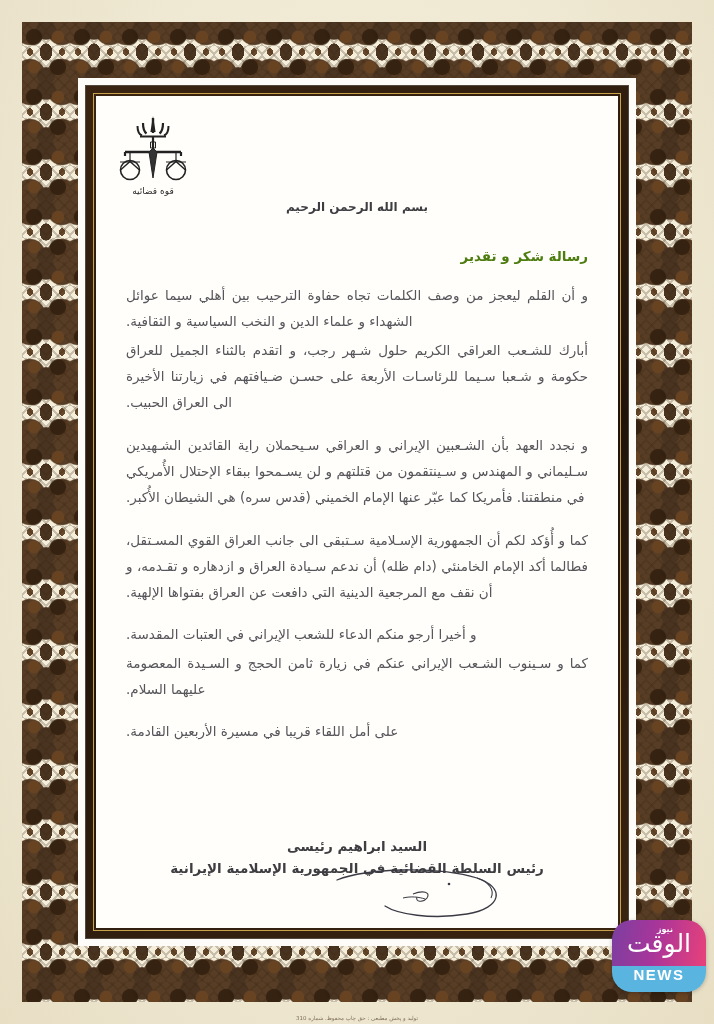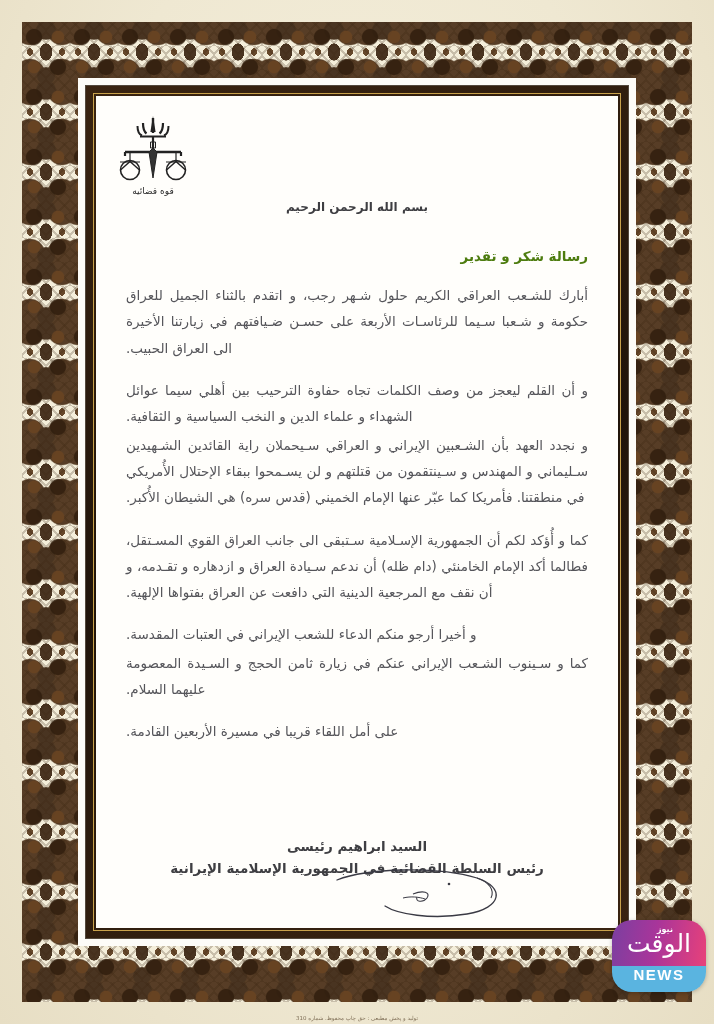--- a/index.html
+++ b/index.html
@@ -244,22 +244,22 @@
         </g>
 
         <text x="41" y="82" text-anchor="middle" font-size="9" font-family="DejaVu Sans, sans-serif" fill="#2a2a2a">قوه قضائیه</text>
       </svg>
     </div>
 
     <div class="content">
       <div class="basmala">بسم الله الرحمن الرحيم</div>
       <div class="subject">رسالة شكر و تقدير</div>
 
+      <p class="para tight">و أن القلم ليعجز من وصف الكلمات تجاه حفاوة الترحيب بين أهلي سيما عوائل الشهداء و علماء الدين و النخب السياسية و الثقافية.</p>
       <p class="para gap">أبارك للشـعب العراقي الكريم حلول شـهر رجب، و اتقدم بالثناء الجميل للعراق حكومة و شـعبا سـيما للرئاسـات الأربعة على حسـن ضـيافتهم في زيارتنا الأخيرة الى العراق الحبيب.</p>
-      <p class="para tight">و أن القلم ليعجز من وصف الكلمات تجاه حفاوة الترحيب بين أهلي سيما عوائل الشهداء و علماء الدين و النخب السياسية و الثقافية.</p>
       <p class="para gap">و نجدد العهد بأن الشـعبين الإيراني و العراقي سـيحملان راية القائدين الشـهيدين سـليماني و المهندس و سـينتقمون من قتلتهم و لن يسـمحوا ببقاء الإحتلال الأُمريكي في منطقتنا. فأمريكا كما عبّر عنها الإمام الخميني (قدس سره) هي الشيطان الأُكبر.</p>
       <p class="para gap">كما و أُؤكد لكم أن الجمهورية الإسـلامية سـتبقى الى جانب العراق القوي المسـتقل، فطالما أكد الإمام الخامنئي (دام ظله) أن ندعم سـيادة العراق و ازدهاره و تقـدمه، و أن نقف مع المرجعية الدينية التي دافعت عن العراق بفتواها الإلهية.</p>
       <p class="para tight">و أخيرا أرجو منكم الدعاء للشعب الإيراني في العتبات المقدسة.</p>
       <p class="para gap">كما و سـينوب الشـعب الإيراني عنكم في زيارة ثامن الحجج و السـيدة المعصومة عليهما السلام.</p>
       <p class="para">على أمل اللقاء قريبا في مسيرة الأربعين القادمة.</p>
     </div>
 
     <div class="sign-block">
       <div class="sign-name">السيد ابراهيم رئيسى</div>
       <div class="sign-title">رئيس السلطة القضائية في الجمهورية الإسلامية الإيرانية</div>

